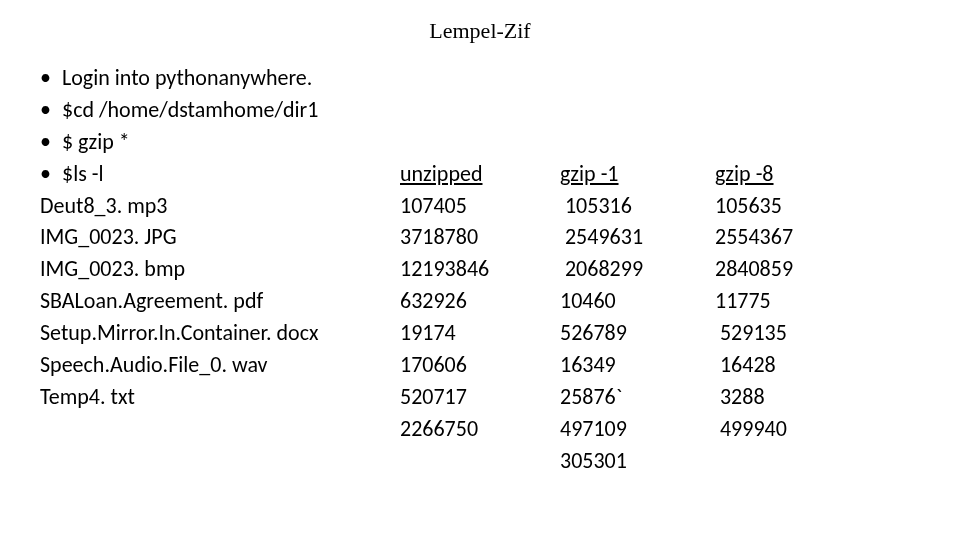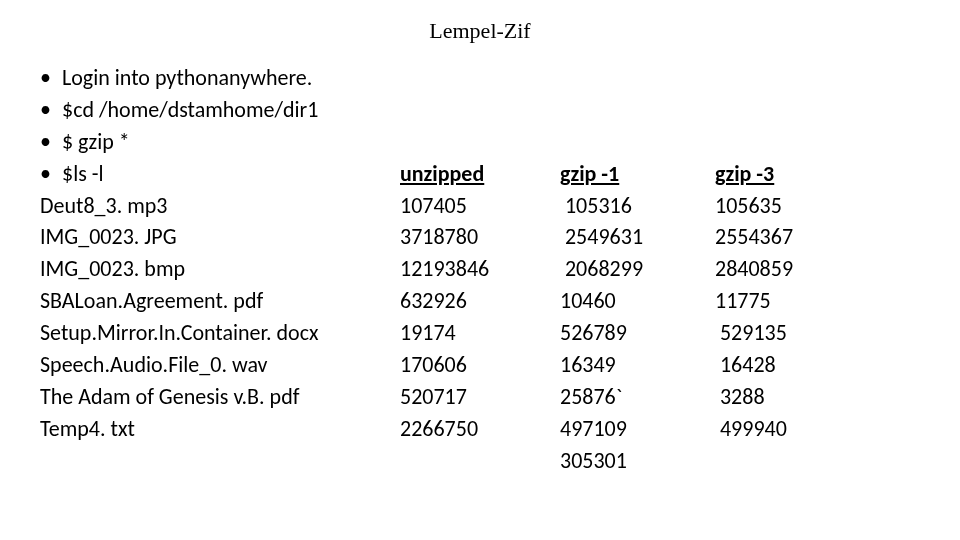--- a/index.html
+++ b/index.html
@@ -35,21 +35,21 @@
   .col {
     display: flex;
     flex-direction: column;
   }
   .col-files { width: 360px; }
   .col-unz   { width: 160px; }
   .col-g1    { width: 155px; }
   .col-g9    { width: 150px; }
   .bullet { display: flex; }
   .bullet .dot { width: 22px; }
-  .hdr { text-decoration: underline; font-weight: 700; }
+  .hdr { text-decoration: underline; font-weight: 400; }
   .row { white-space: pre; }
 </style>
 </head>
 <body>
 
 <div class="slide">
 
   <h1 class="title">Lempel-Zif</h1>
 
   <div class="content">
@@ -70,21 +70,20 @@
       <div class="bullet">
           <span class="dot">•</span>
           <span>$ls -l</span>
         </div>
       <div class="row">Deut8_3. mp3</div>
       <div class="row">IMG_0023. JPG</div>
       <div class="row">IMG_0023. bmp</div>
       <div class="row">SBALoan.Agreement. pdf</div>
       <div class="row">Setup.Mirror.In.Container. docx</div>
       <div class="row">Speech.Audio.File_0. wav</div>
-      <div class="row">The Adam of Genesis v.B. pdf</div>
       <div class="row">Temp4. txt</div>
     </div>
 
     <div class="col col-unz">
       <div class="row">&nbsp;</div>
       <div class="row">&nbsp;</div>
       <div class="row">&nbsp;</div>
       <div class="row hdr">unzipped</div>
       <div class="row">107405</div>
       <div class="row">3718780</div>
@@ -109,21 +108,21 @@
       <div class="row">16349</div>
       <div class="row">25876`</div>
       <div class="row">497109</div>
       <div class="row">305301</div>
     </div>
 
     <div class="col col-g9">
       <div class="row">&nbsp;</div>
       <div class="row">&nbsp;</div>
       <div class="row">&nbsp;</div>
-      <div class="row hdr">gzip -3</div>
+      <div class="row hdr">gzip -8</div>
       <div class="row">105635</div>
       <div class="row">2554367</div>
       <div class="row">2840859</div>
       <div class="row">11775</div>
       <div class="row"> 529135</div>
       <div class="row"> 16428</div>
       <div class="row"> 3288</div>
       <div class="row"> 499940</div>
     </div>
 

